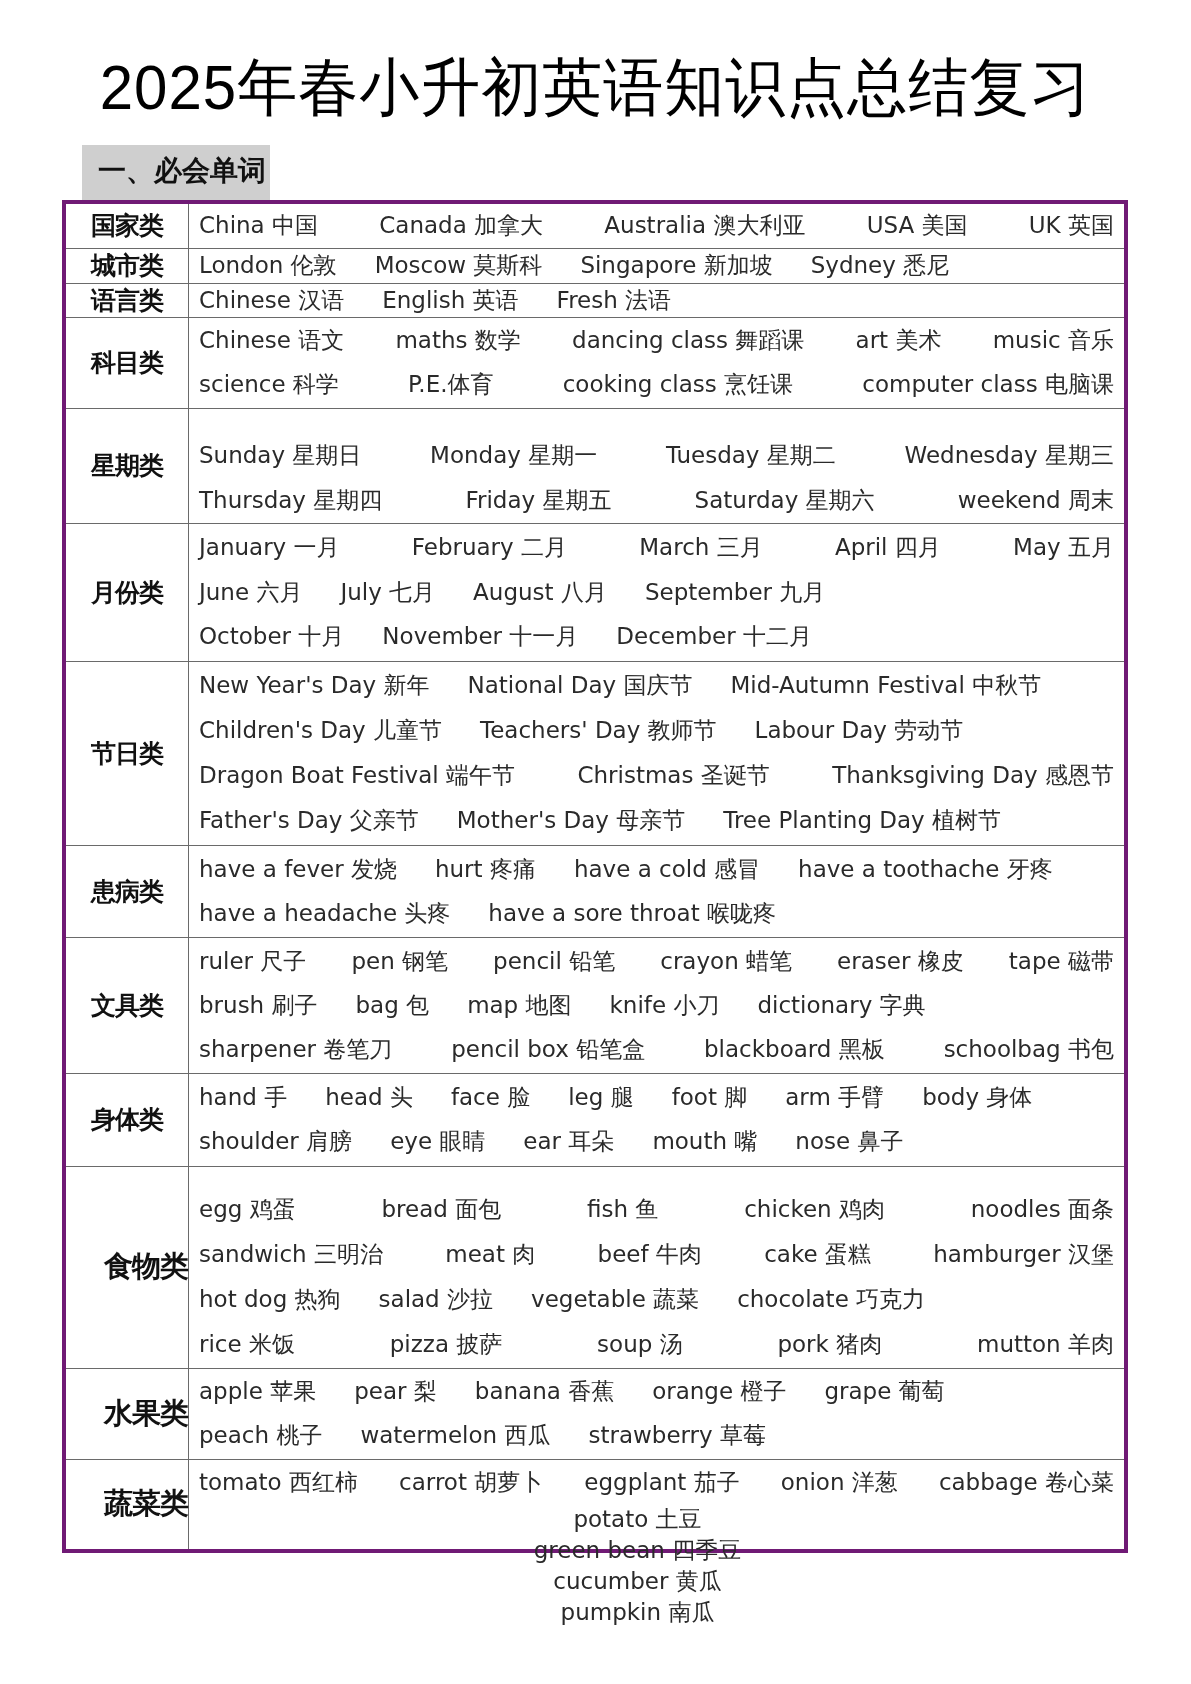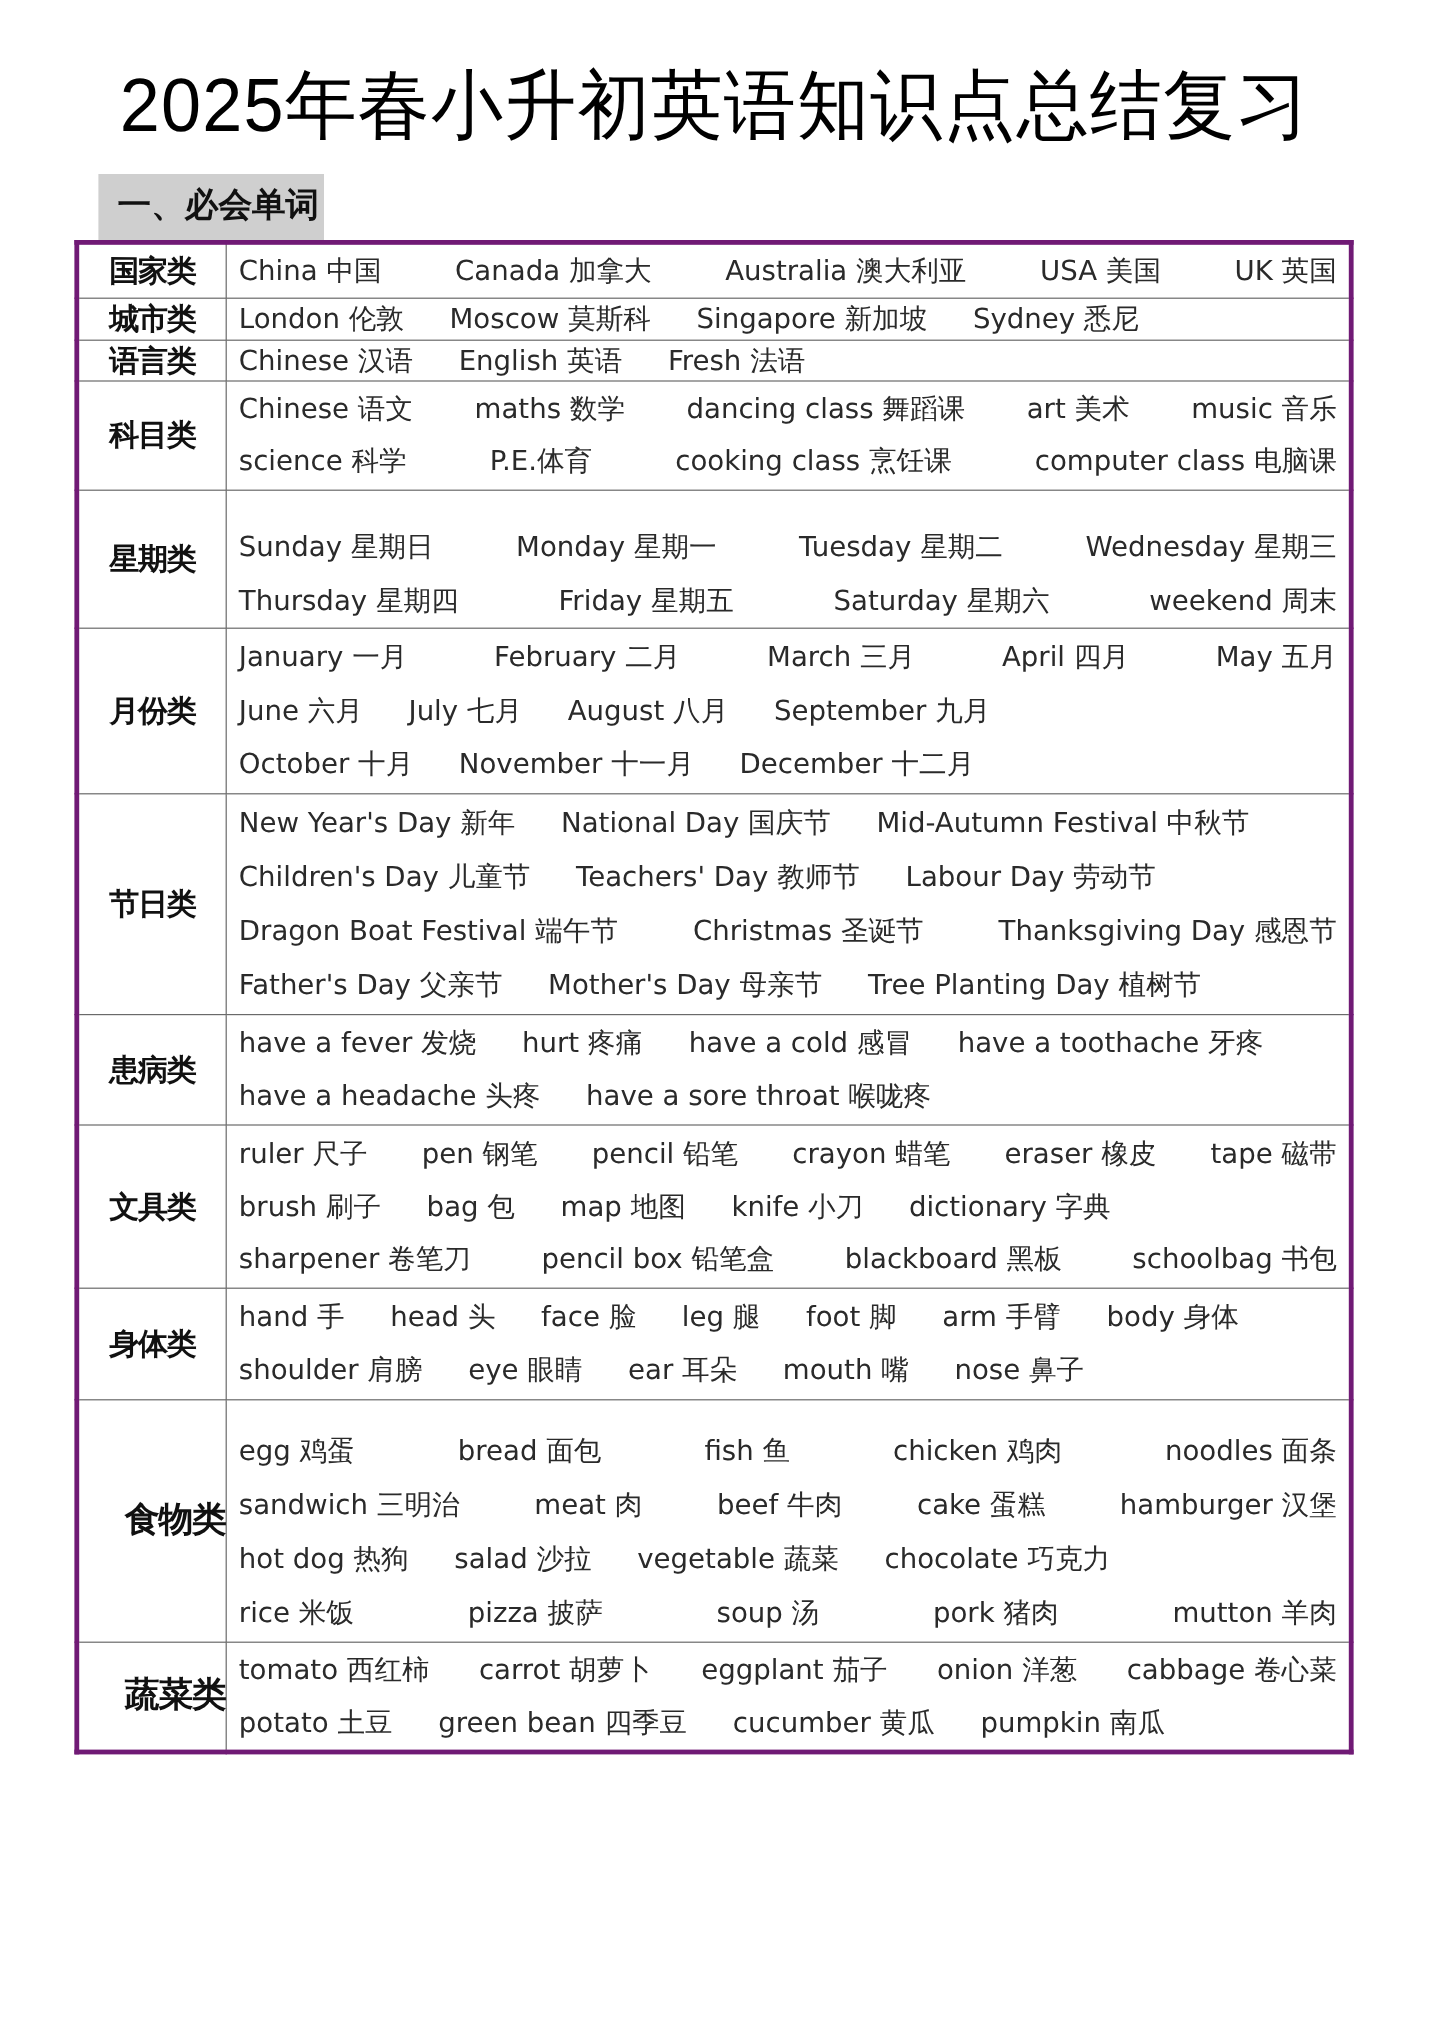--- a/index.html
+++ b/index.html
@@ -262,31 +262,48 @@
           </div>
           <div class="line" style="height: 45.25px;">
             <span class="word">rice 米饭</span>
             <span class="word">pizza 披萨</span>
             <span class="word">soup 汤</span>
             <span class="word">pork 猪肉</span>
             <span class="word">mutton 羊肉</span>
           </div>
         </td>
       </tr>
+      <tr style="height: 91px;">
+        <td class="cat-cell big">水果类</td>
+        <td class="words-cell">
+          <div class="line left" style="height: 43.5px;">
+            <span class="word">apple 苹果</span>
+            <span class="word">pear 梨</span>
+            <span class="word">banana 香蕉</span>
+            <span class="word">orange 橙子</span>
+            <span class="word">grape 葡萄</span>
+          </div>
+          <div class="line left" style="height: 43.5px;">
+            <span class="word">peach 桃子</span>
+            <span class="word">watermelon 西瓜</span>
+            <span class="word">strawberry 草莓</span>
+          </div>
+        </td>
+      </tr>
       <tr style="height: 92px;">
         <td class="cat-cell big">蔬菜类</td>
         <td class="words-cell">
           <div class="line" style="height: 44px;">
             <span class="word">tomato 西红柿</span>
             <span class="word">carrot 胡萝卜</span>
             <span class="word">eggplant 茄子</span>
             <span class="word">onion 洋葱</span>
             <span class="word">cabbage 卷心菜</span>
           </div>
-          <div class="line left" style="height: 44px;">
+          <div class="line left" style="height: 44px; flex-direction: column;">
             <span class="word">potato 土豆</span>
             <span class="word">green bean 四季豆</span>
             <span class="word">cucumber 黄瓜</span>
             <span class="word">pumpkin 南瓜</span>
           </div>
         </td>
       </tr>
     </tbody>
 </table>
 

